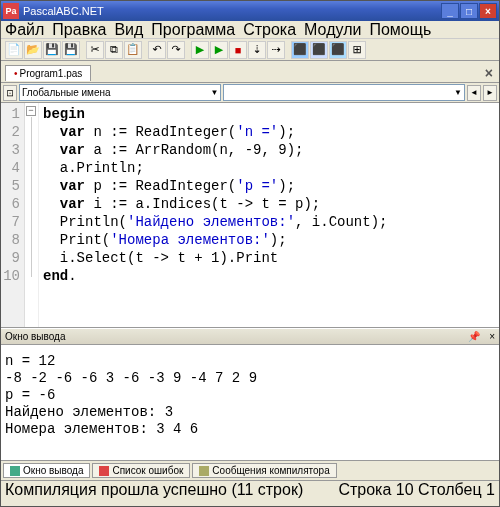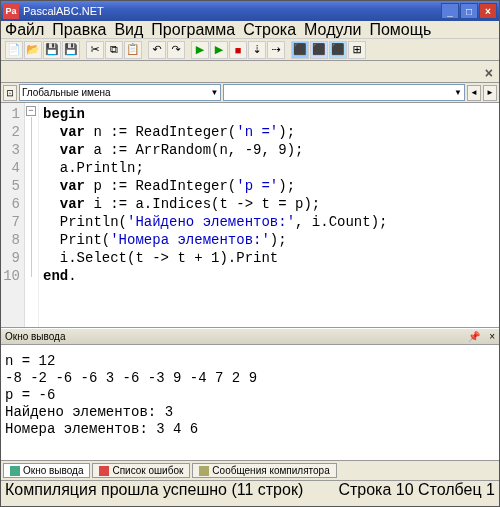--- a/index.html
+++ b/index.html
@@ -84,20 +84,21 @@
   <div class="tbtn">⇣</div>
   <div class="tbtn">⇢</div>
   <div class="tbsep"></div>
   <div class="tbtn" style="background:#9cf">⬛</div>
   <div class="tbtn" style="background:#cdf">⬛</div>
   <div class="tbtn" style="background:#adf">⬛</div>
   <div class="tbtn">⊞</div>
 </div>
 
 <div class="tabbar">
+  <div class="tab"><span class="dot">•</span><span>Program1.pas</span></div>
   <span class="x">×</span>
 </div>
 
 <div class="navbar">
   <div class="navlbl">⊡</div>
   <div class="navcombo">
       <span>Глобальные имена</span>
       <span class="dd">▼</span>
     </div>
   <div class="navcombo" style="flex:1.2">

